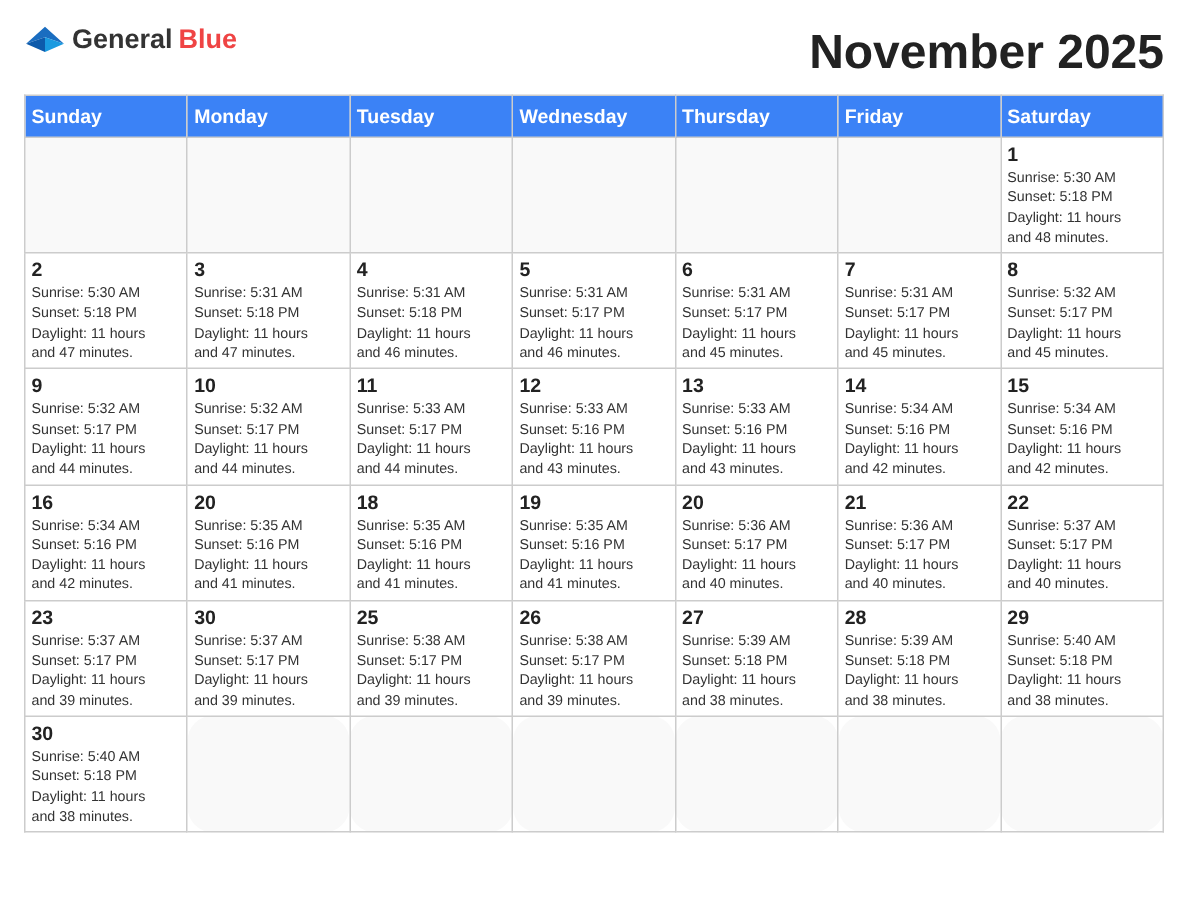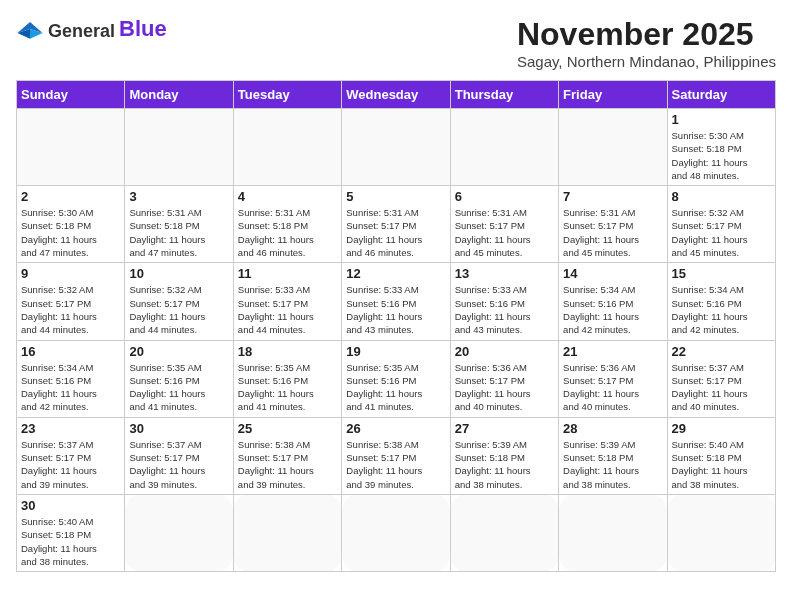--- a/index.html
+++ b/index.html
@@ -16,32 +16,32 @@
       align-items: flex-start;
       margin-bottom: 10px;
     }
     .logo-area {
       display: flex;
       flex-direction: column;
       align-items: flex-start;
     }
     .logo {
       display: flex;
-      align-items: flex-end;
+      align-items: flex-start;
       gap: 4px;
     }
     .logo-text-general {
       font-size: 18px;
       font-weight: bold;
       color: #333;
     }
     .logo-text-blue {
-      font-size: 22px;
-      font-weight: bold;
-      color: #6d28d9;
+      font-size: 18px;
+      font-weight: bold;
+      color: #ef4444;
     }
     .logo-bird {
       width: 28px;
       height: 22px;
     }
     .title-area {
       text-align: left;
     }
     .month-title {
       font-size: 32px;
@@ -51,21 +51,21 @@
     .location-title {
       font-size: 15px;
       color: #444;
     }
     table {
       width: 100%;
       border-collapse: collapse;
       table-layout: fixed;
     }
     thead tr th {
-      background-color: #6d28d9;
+      background-color: #3b82f6;
       color: #fff;
       font-size: 13px;
       font-weight: bold;
       padding: 6px 4px;
       text-align: left;
       border: 1px solid #ccc;
     }
     tbody tr td {
       vertical-align: top;
       border: 1px solid #ccc;
@@ -104,21 +104,20 @@
         <polygon points="20,2 38,18 20,12 2,18" fill="#1a6dc0"></polygon>
         <polygon points="20,12 38,18 20,26" fill="#1a9ae0"></polygon>
         <polygon points="20,12 2,18 20,26" fill="#0d5aab"></polygon>
       </svg>
       <span class="logo-text-general">General</span>
         <span class="logo-text-blue">Blue</span>
     </div>
   </div>
   <div class="title-area">
     <div class="month-title">November 2025</div>
-    <div class="location-title">Sagay, Northern Mindanao, Philippines</div>
   </div>
 </div>
 
 <table>
   <thead>
     <tr>
     <th>Sunday</th>
         <th>Monday</th>
         <th>Tuesday</th>
         <th>Wednesday</th>

